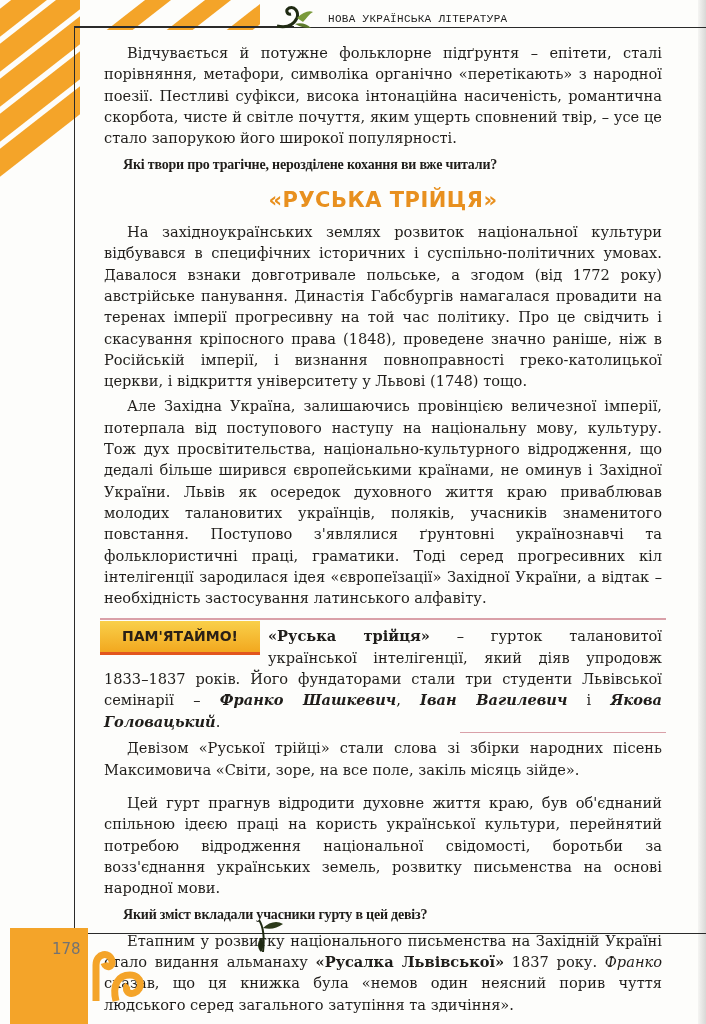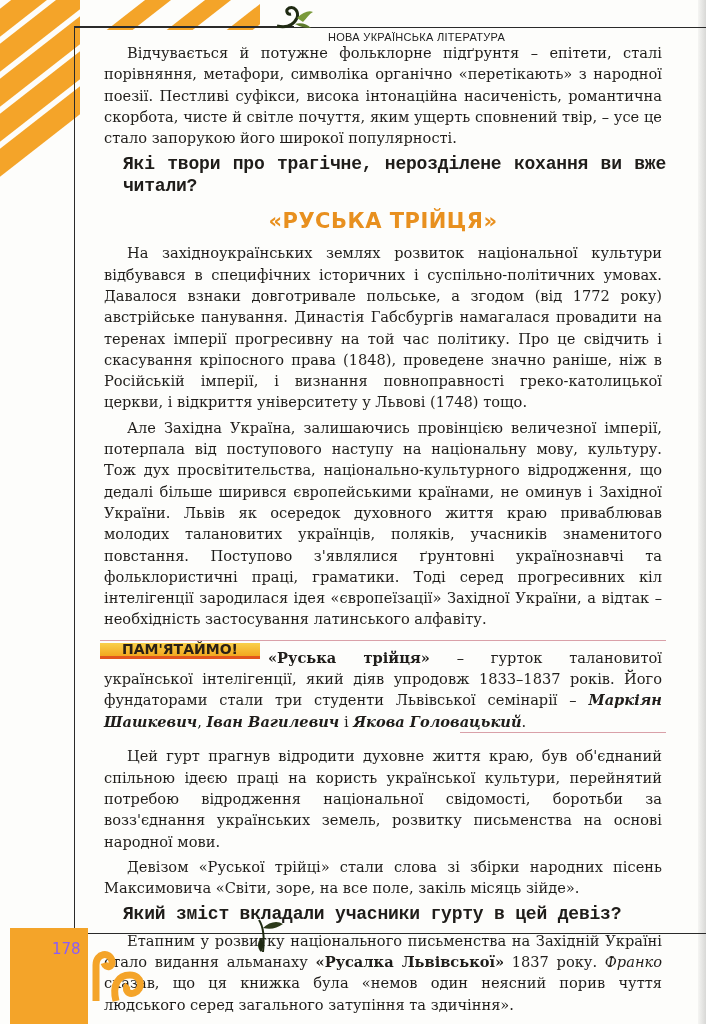--- a/index.html
+++ b/index.html
@@ -24,61 +24,61 @@
   }
   .frame {
     position: absolute; left: 74px; top: 27px; width: 640px; height: 905px;
     border-left: 1.5px solid #2a2a2a; border-top: 1.5px solid #2a2a2a; border-bottom: 1.5px solid #2a2a2a;
   }
   .header-line { position:absolute; left:74px; top:26px; width:220px; height:2px; background:#2a2a2a; }
   .ornament-top {
     position: absolute; left: 275px; top: 2px; width: 40px; height: 30px;
   }
   .running-head {
-    position: absolute; left: 328px; top: 31px;
-    font-family: Liberation Sans, sans-serif; font-size: 11px; letter-spacing: 0.3px; color: #222;
+    position: absolute; left: 328px; top: 13px;
+    font-family: Liberation Mono, monospace; font-size: 11px; letter-spacing: 0.3px; color: #222;
   }
   .content {
     position: absolute; left: 100px; top: 38px; width: 566px;
     font-size: 14.6px; line-height: 21.3px; text-align: justify;
   }
   .content p { margin: 4px; text-indent: 23px; }
   .q {
-    font-family: Liberation Mono, monospace; font-weight: bold; font-size: 18px;
+    font-family: Liberation Serif, serif; font-weight: bold; font-size: 14px;
     margin: 6px 0 0 23px !important; text-indent: 0 !important; letter-spacing: -0.2px;
   }
   .title {
     text-align: center; font-family: "DejaVu Sans", sans-serif; font-weight: bold;
     font-size: 21px; color: #e8901f; margin: 14px 0 10px 0; letter-spacing: 0.5px;
   }
   .remember {
     position: relative; margin-top: 10px; padding-top: 3px;
   }
   .remember .line-top {
     position: absolute; left: 0; right: 0; top: 0; height: 1.5px; background: #d9a0a8;
   }
   .remember .line-bot {
     height: 1.5px; background: #d9a0a8; margin-left: 360px; margin-top: -4px;
   }
   .badge {
-    float: left; width: 160px; height: 16px; margin: 0 8px 4px 0;
+    float: left; width: 160px; height: 34px; margin: 0 8px 4px 0;
     background: linear-gradient(#f9d04a, #f2a81f); border-bottom: 3px solid #e2561d;
     font-family: "DejaVu Sans", sans-serif; font-weight: bold; font-size: 14px; color: #2a2016;
     display: flex; align-items: center; justify-content: center; box-sizing: border-box;
   }
   .remember p { text-indent: 0 !important; }
   .bi { font-weight: bold; font-style: italic; }
   .b { font-weight: bold; }
   .i { font-style: italic; }
   .bottom-orange {
     position: absolute; left: 10px; top: 928px; width: 78px; height: 96px; background: #f4a429;
   }
   .page-num {
     position: absolute; left: 52px; top: 940px;
-    font-family: "DejaVu Sans", sans-serif; font-size: 15px; color: #8b5cf6;
+    font-family: "DejaVu Sans", sans-serif; font-size: 15px; color: #737373;
   }
   .ornament-bottom { position: absolute; left: 88px; top: 945px; width: 60px; height: 60px; }
   .sprig { position: absolute; left: 255px; top: 918px; width: 30px; height: 36px; }
   .right-edge {
     position: absolute; right: 0; top: 0; width: 8px; height: 1024px;
     background: linear-gradient(to right, #f5f5f3, #d8d8d6);
   }
 </style>
 </head>
 <body>
@@ -113,26 +113,26 @@
   <p class="q">Які твори про трагічне, нерозділене кохання ви вже читали?</p>
 
   <div class="title">«РУСЬКА ТРІЙЦЯ»</div>
 
   <p>На західноукраїнських землях розвиток національної культури відбувався в специфічних історичних і суспільно-політичних умовах. Давалося взнаки довготривале польське, а згодом (від 1772 року) австрійське панування. Династія Габсбургів намагалася провадити на теренах імперії прогресивну на той час політику. Про це свідчить і скасування кріпосного права (1848), проведене значно раніше, ніж в Російській імперії, і визнання повноправності греко-католицької церкви, і відкриття університету у Львові (1748) тощо.</p>
   <p>Але Західна Україна, залишаючись провінцією величезної імперії, потерпала від поступового наступу на національну мову, культуру. Тож дух просвітительства, національно-культурного відродження, що дедалі більше ширився європейськими країнами, не оминув і Західної України. Львів як осередок духовного життя краю приваблював молодих талановитих українців, поляків, учасників знаменитого повстання. Поступово з'являлися ґрунтовні українознавчі та фольклористичні праці, граматики. Тоді серед прогресивних кіл інтелігенції зародилася ідея «європеїзації» Західної України, а відтак – необхідність застосування латинського алфавіту.</p>
 
   <div class="remember">
     <div class="line-top"></div>
     <div class="badge">ПАМ'ЯТАЙМО!</div>
-    <p><span class="b">«Руська трійця»</span><span> – гурток талановитої української інтелігенції, який діяв упродовж 1833–1837 років. Його фундаторами стали три студенти Львівської семінарії – </span><span class="bi">Маркіян Шашкевич</span><span>, </span><span class="bi">Іван Вагилевич</span><span> і </span><span class="bi">Якова Головацький</span><span>.</span></p>
+    <p><span class="b">«Руська трійця»</span><span> – гурток талановитої української інтелігенції, який діяв упродовж 1833–1837 років. Його фундаторами стали три студенти Львівської семінарії – </span><span class="bi">Франко Шашкевич</span><span>, </span><span class="bi">Іван Вагилевич</span><span> і </span><span class="bi">Якова Головацький</span><span>.</span></p>
     <div class="line-bot"></div>
   </div>
 
+  <p>Девізом «Руської трійці» стали слова зі збірки народних пісень Максимовича «Світи, зоре, на все поле, закіль місяць зійде».</p>
   <p style="margin-top:12px">Цей гурт прагнув відродити духовне життя краю, був об'єднаний спільною ідеєю праці на користь української культури, перейнятий потребою відродження національної свідомості, боротьби за возз'єднання українських земель, розвитку письменства на основі народної мови.</p>
-  <p>Девізом «Руської трійці» стали слова зі збірки народних пісень Максимовича «Світи, зоре, на все поле, закіль місяць зійде».</p>
   <p class="q">Який зміст вкладали учасники гурту в цей девіз?</p>
   <p style="margin-top:4px"><span>Етапним у розвитку національного письменства на Західній Україні стало видання альманаху </span><span class="b">«Русалка Львівської»</span><span> 1837 року. </span><span class="i">Франко</span><span> сказав, що ця книжка була «немов один неясний порив чуття людського серед загального затупіння та здичіння».</span></p>
 
 </div>
 
 <svg class="sprig" viewBox="0 0 30 36">
   <path d="M4 2 C8 8 10 16 8 34" fill="none" stroke="#1f2a12" stroke-width="2"></path>
   <path d="M8 10 C14 4 22 2 28 6 C22 10 16 12 8 10 Z" fill="#2c3a1a"></path>
   <path d="M6 20 C2 24 2 30 6 34 C9 30 9 24 6 20 Z" fill="#1f2a12"></path>
 </svg>

